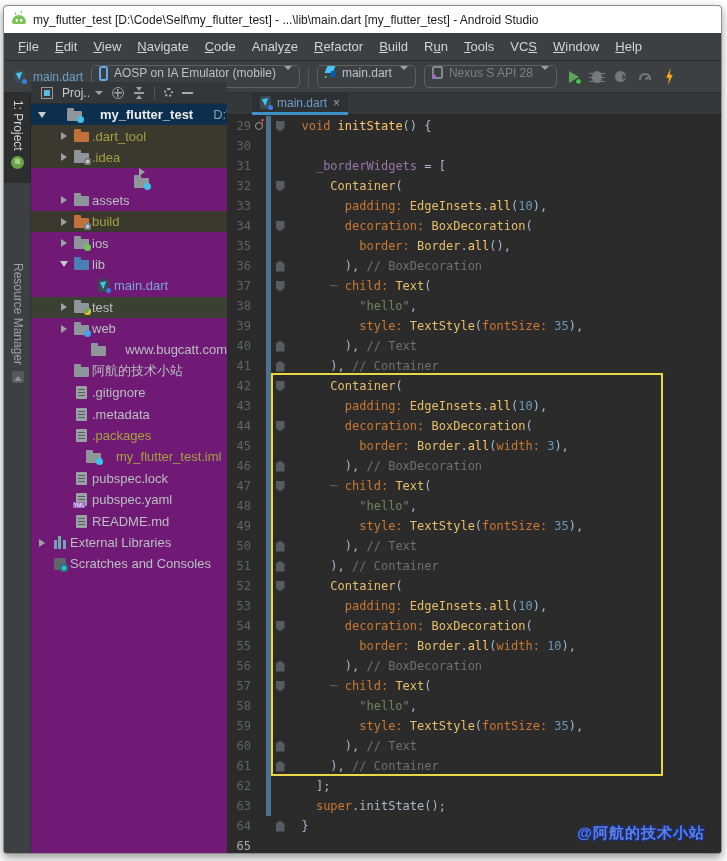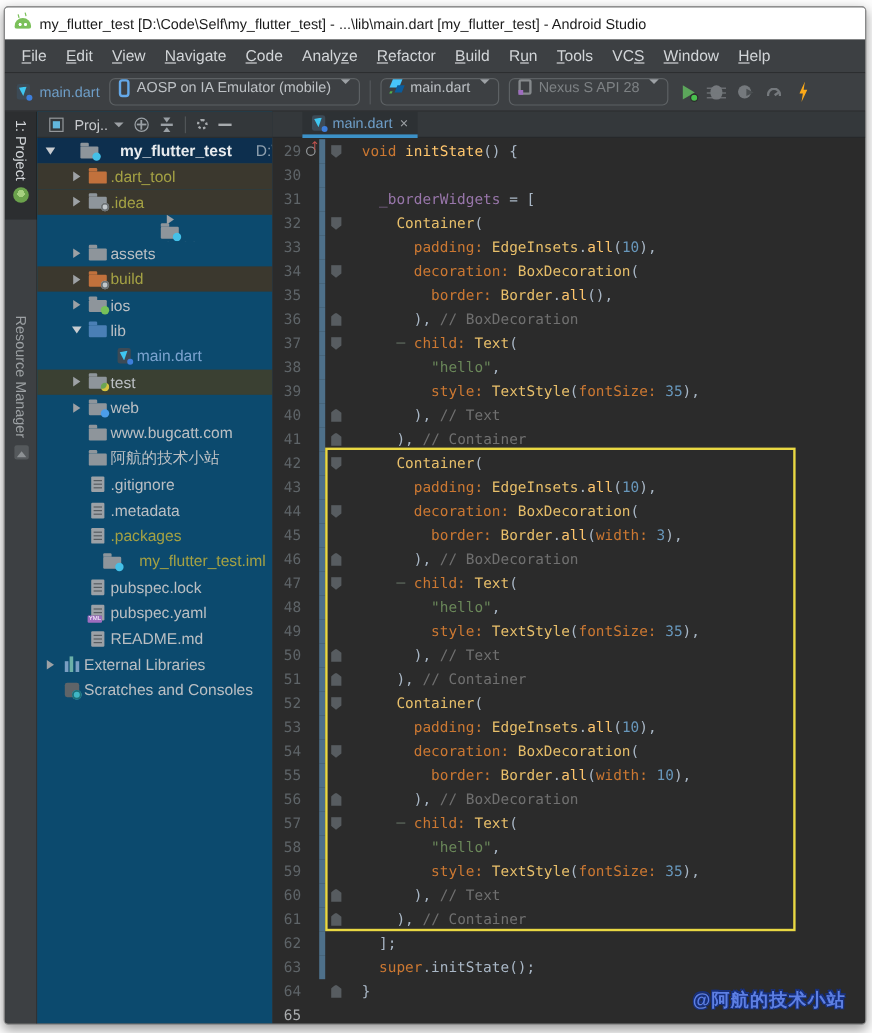--- a/index.html
+++ b/index.html
@@ -72,21 +72,21 @@
   #stripe-top{top:0;height:90px;padding-top:7px;}
   #stripe-top .vtext{color:#d3d6d9;}
   #stripe-bottom{top:170px;height:140px;}
   #stripe-bottom .vtext{color:#9da1a4;}
   .ic-avd{width:13px;height:13px;border-radius:50%;margin-top:5px;
     background:radial-gradient(circle at 50% 42%,#a6d080 0 3px,#6ba24c 3px 7px);}
   .ic-resmgr{width:12px;height:12px;border-radius:2px;margin-top:6px;background:#55595c;position:relative;}
   .ic-resmgr::after{content:"";position:absolute;left:2px;bottom:2px;width:0;height:0;
     border-left:4px solid transparent;border-right:4px solid transparent;border-bottom:5px solid #8d9194;}
   
-  #panel{position:absolute;left:27px;top:87px;bottom:0;width:196px;background:#0c4a6e;overflow:hidden;}
+  #panel{position:absolute;left:27px;top:76px;bottom:0;width:196px;background:#701a75;overflow:hidden;}
   #panel-header{position:absolute;left:0;top:0;right:0;height:22px;background:#33373a;
     border-bottom:1px solid #2a2d2f;display:flex;align-items:center;gap:9px;padding-left:10px;}
   .ic-win{width:12px;height:12px;border:1px solid #95999d;display:flex;align-items:center;justify-content:center;}
   .ic-win::before{content:"";width:6px;height:6px;background:#62b7dc;}
   #panel-title{color:#c7cacd;font-size:12px;display:flex;align-items:center;gap:3px;}
   .ic-locate{width:12px;height:12px;border:1px solid #9aa0a5;border-radius:50%;position:relative;
     background:linear-gradient(#9aa0a5,#9aa0a5) center/1.5px 8px no-repeat,
                linear-gradient(#9aa0a5,#9aa0a5) center/8px 1.5px no-repeat;}
   .ic-collapse{width:12px;height:12px;position:relative;
     background:linear-gradient(#9aa0a5,#9aa0a5) center/10px 2px no-repeat;}
@@ -354,21 +354,21 @@
           <span class="arrowbox">
             <span class="ar-r"></span>
           </span>
           <span class="iconbox">
             <span class="fo">
               <i class="badge bd-web"></i>
             </span>
           </span>
           <span class="lab">web</span>
         </div>
-        <div class="trow" style="padding-left: 25px;">
+        <div class="trow" style="padding-left: 25px; justify-content: space-between;">
           <span class="arrowbox"></span>
           <span class="iconbox">
             <span class="fo"></span>
           </span>
           <span class="lab">www.bugcatt.com</span>
         </div>
         <div class="trow" style="padding-left: 25px;">
           <span class="arrowbox"></span>
           <span class="iconbox">
             <span class="fo"></span>

